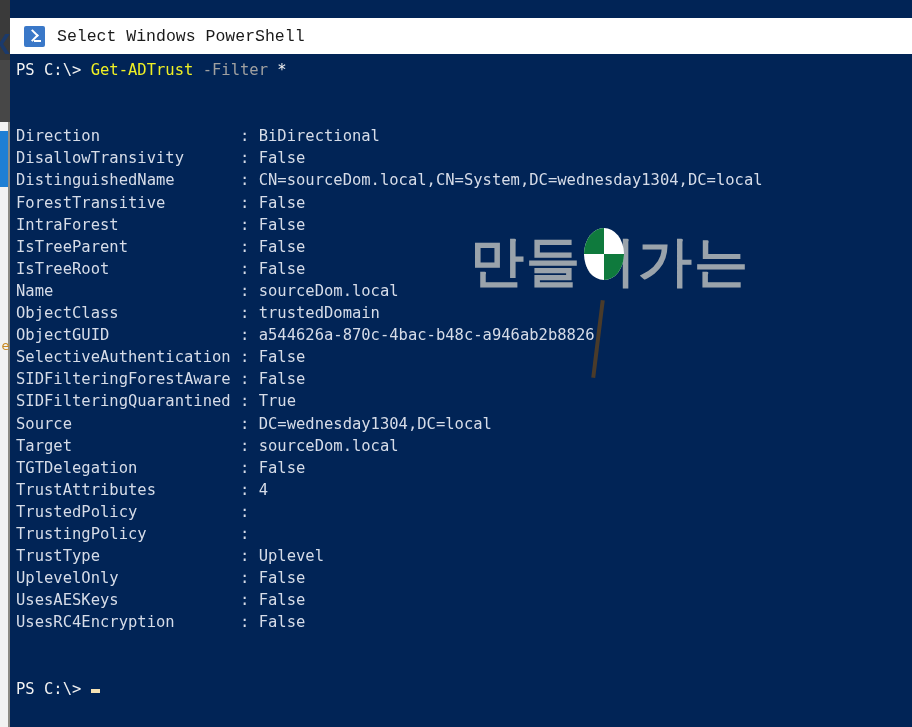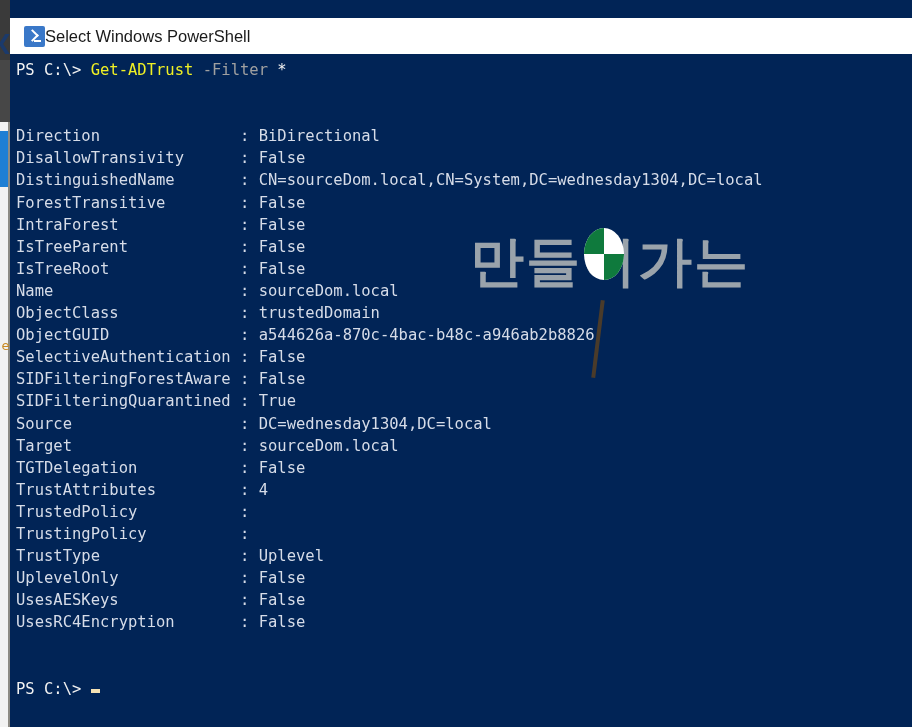--- a/index.html
+++ b/index.html
@@ -105,21 +105,22 @@
     transform: rotate(-45deg);
   }
   .ps-icon::after {
     content: "";
     position: absolute;
     left: 10px; top: 14px;
     width: 7px; height: 2.2px;
     background: #ffffff;
   }
   .title-text {
-    font-family: Liberation Sans, sans-serif;
+    margin-left: 12px;
+    font-family: Liberation Mono, monospace;
     font-size: 16.5px;
     color: #1a1a1a;
     white-space: nowrap;
   }
 
   
   .console {
     position: absolute;
     left: 10px; top: 54px;
     width: 902px; height: 673px;

